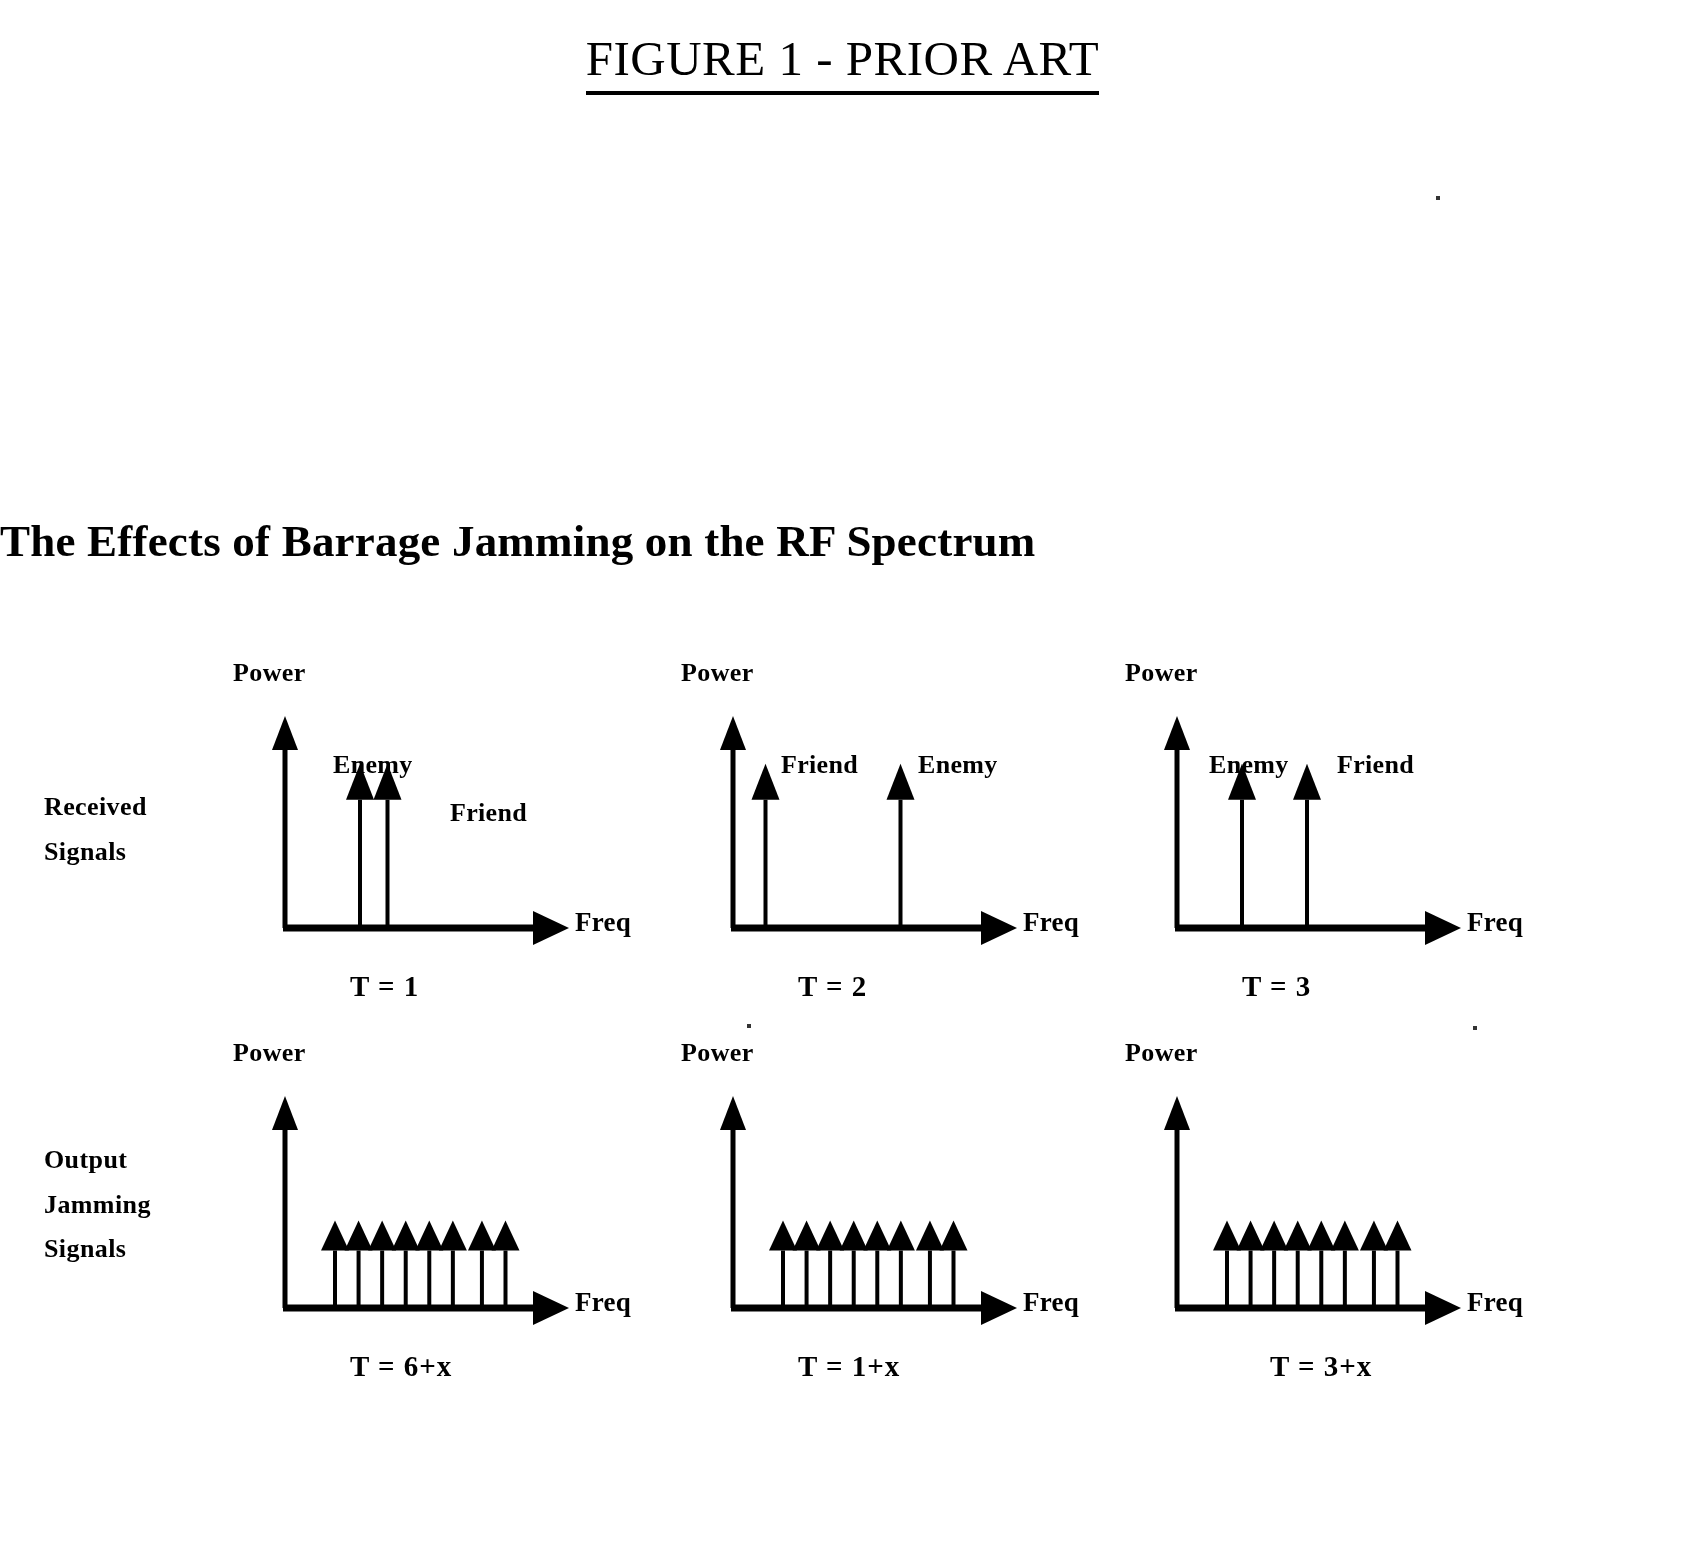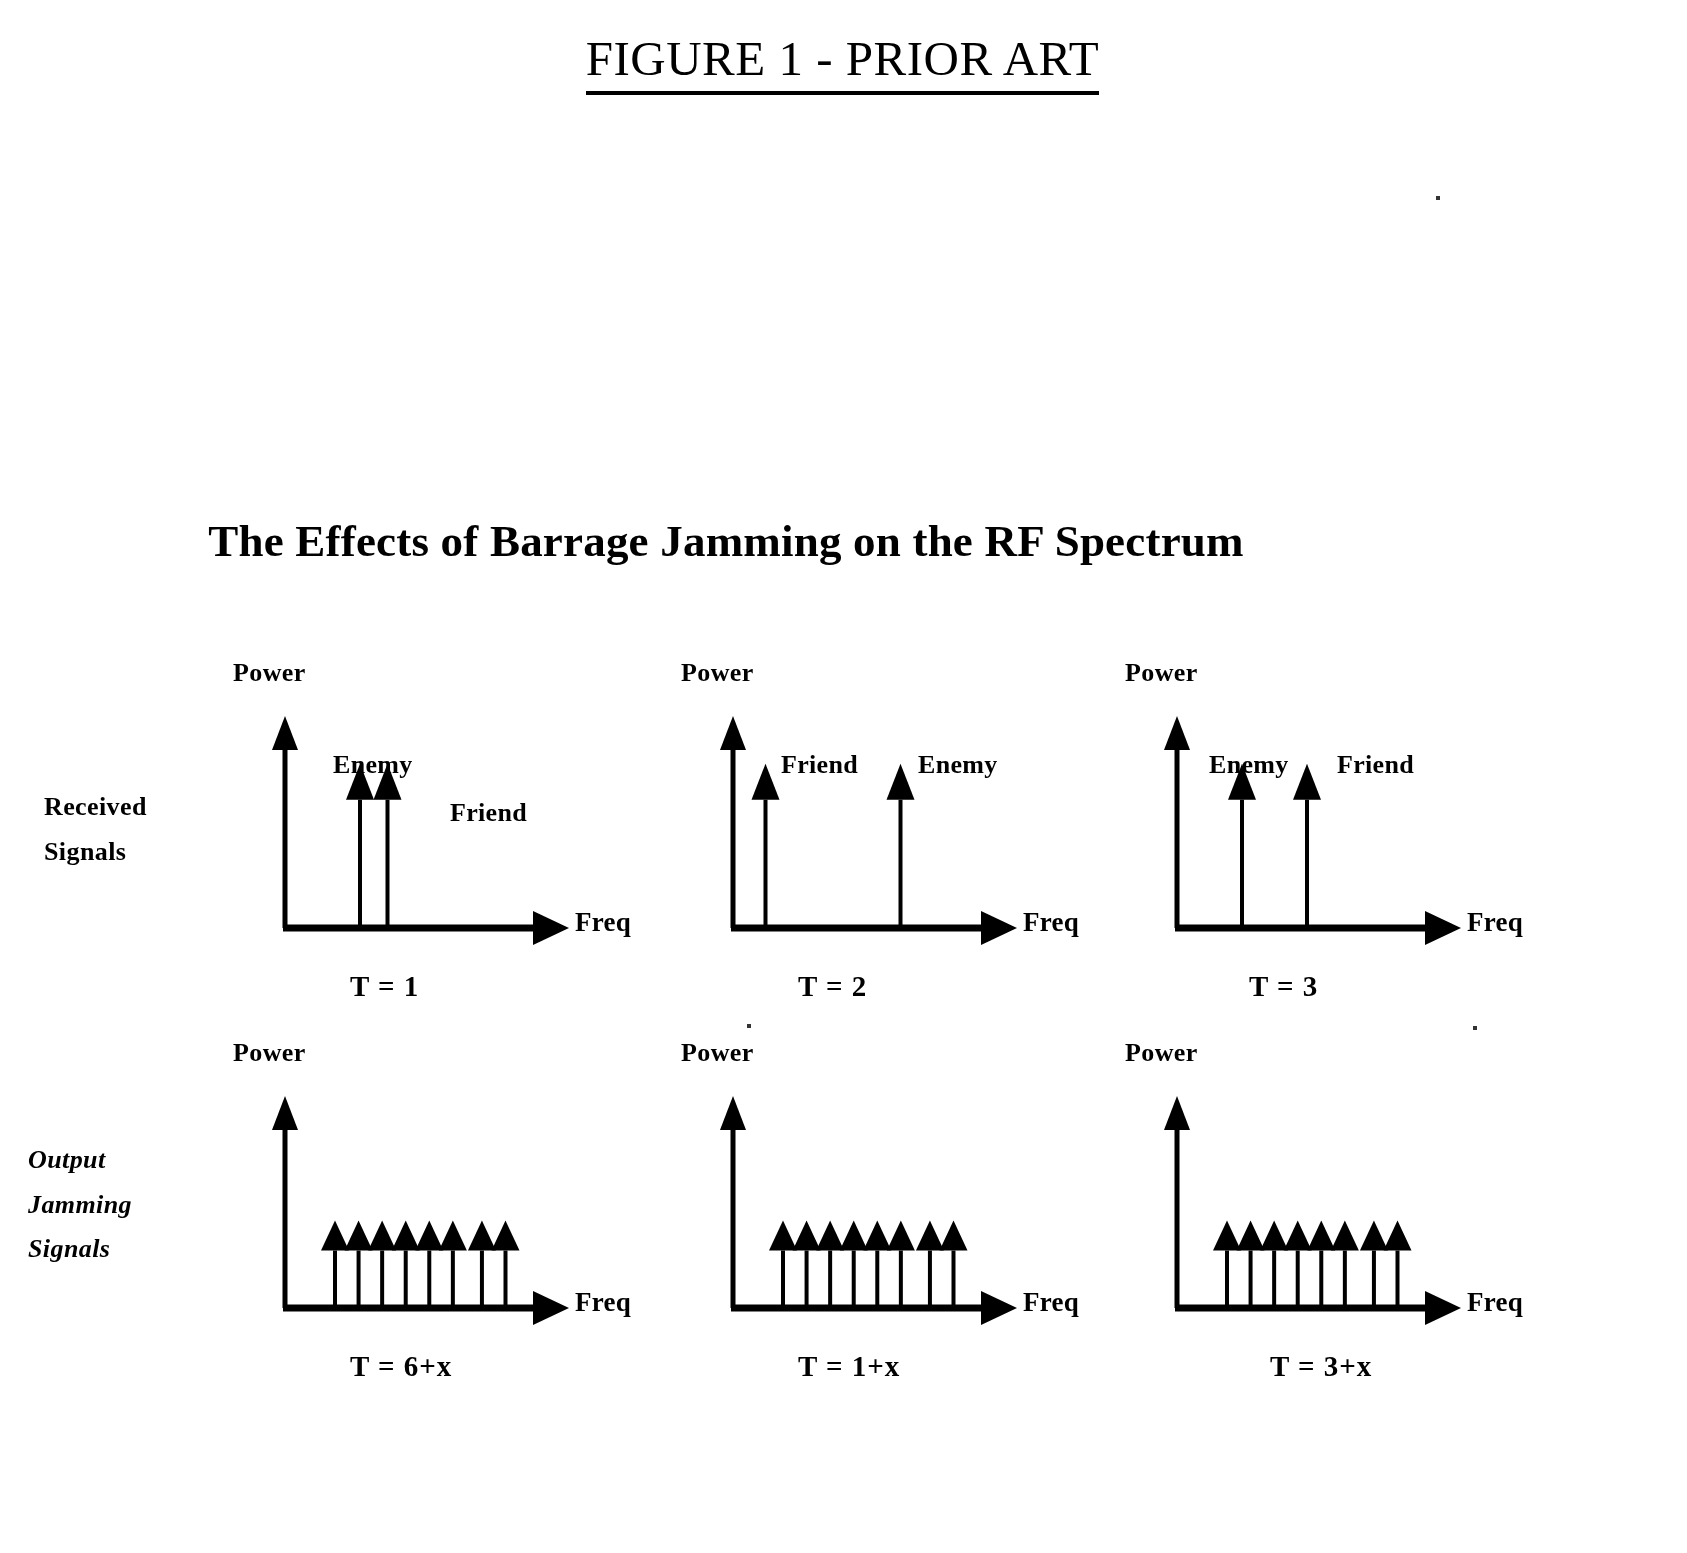--- a/index.html
+++ b/index.html
@@ -31,36 +31,36 @@
   #figure-title span.u {
     border-bottom: 4px solid #000;
     padding-bottom: 5px;
   }
 
   #subtitle {
     position: absolute;
     top: 515px;
     left: 0;
     width: 1452px;
-    text-align: center;
+    text-align: left;
     font-size: 45px;
     font-weight: bold;
     letter-spacing: 0.2px;
   }
 
   
   .row-label {
     position: absolute;
     font-size: 26px;
     font-weight: bold;
     line-height: 1.72;
     letter-spacing: 0.4px;
   }
   #row-label-received { top: 785px; left: 44px; }
-  #row-label-output   { top: 1138px; left: 28px; font-style: italic; }
+  #row-label-output   { top: 1138px; left: 44px; }
 
   
   .panel {
     position: absolute;
     width: 420px;
     height: 330px;
   }
   #panel-r1c1 { top: 660px;  left: 200px; }
   #panel-r1c2 { top: 660px;  left: 648px; }
   #panel-r1c3 { top: 660px;  left: 1092px; }
@@ -170,21 +170,21 @@
       <polygon points="369,268 333,251 333,285" fill="#000"></polygon>
       <line x1="150" y1="268" x2="150" y2="139.7" stroke="#000" stroke-width="4"></line>
       <polygon points="150,103.69999999999999 136,139.7 164,139.7" fill="#000"></polygon>
       <line x1="215" y1="268" x2="215" y2="139.7" stroke="#000" stroke-width="4"></line>
       <polygon points="215,103.69999999999999 201,139.7 229,139.7" fill="#000"></polygon>
     </svg>
     <div class="axis-title" style="left: 33px; top: -2px;">Power</div>
     <div class="freq-label" style="left: 375px; top: 247px;">Freq</div>
     <div class="sig-label" style="left: 117px; top: 90px;">Enemy</div>
     <div class="sig-label" style="left: 245px; top: 90px;">Friend</div>
-    <div class="t-label" style="left: 157px; top: 310px;">T = 3</div>
+    <div class="t-label" style="left: 150px; top: 310px;">T = 3</div>
   </div>
 <div class="panel" id="panel-r2c1">
     <svg width="420" height="330" viewBox="0 0 420 330">
       <line x1="85" y1="268" x2="85" y2="90" stroke="#000" stroke-width="5"></line>
       <polygon points="85,56 72,90 98,90" fill="#000"></polygon>
       <line x1="83" y1="268" x2="335" y2="268" stroke="#000" stroke-width="7"></line>
       <polygon points="369,268 333,251 333,285" fill="#000"></polygon>
       <line x1="135" y1="268" x2="135" y2="210.54999999999998" stroke="#000" stroke-width="4"></line>
       <polygon points="135,180.54999999999998 121,210.54999999999998 149,210.54999999999998" fill="#000"></polygon>
       <line x1="158.57142857142856" y1="268" x2="158.57142857142856" y2="210.54999999999998" stroke="#000" stroke-width="4"></line>

